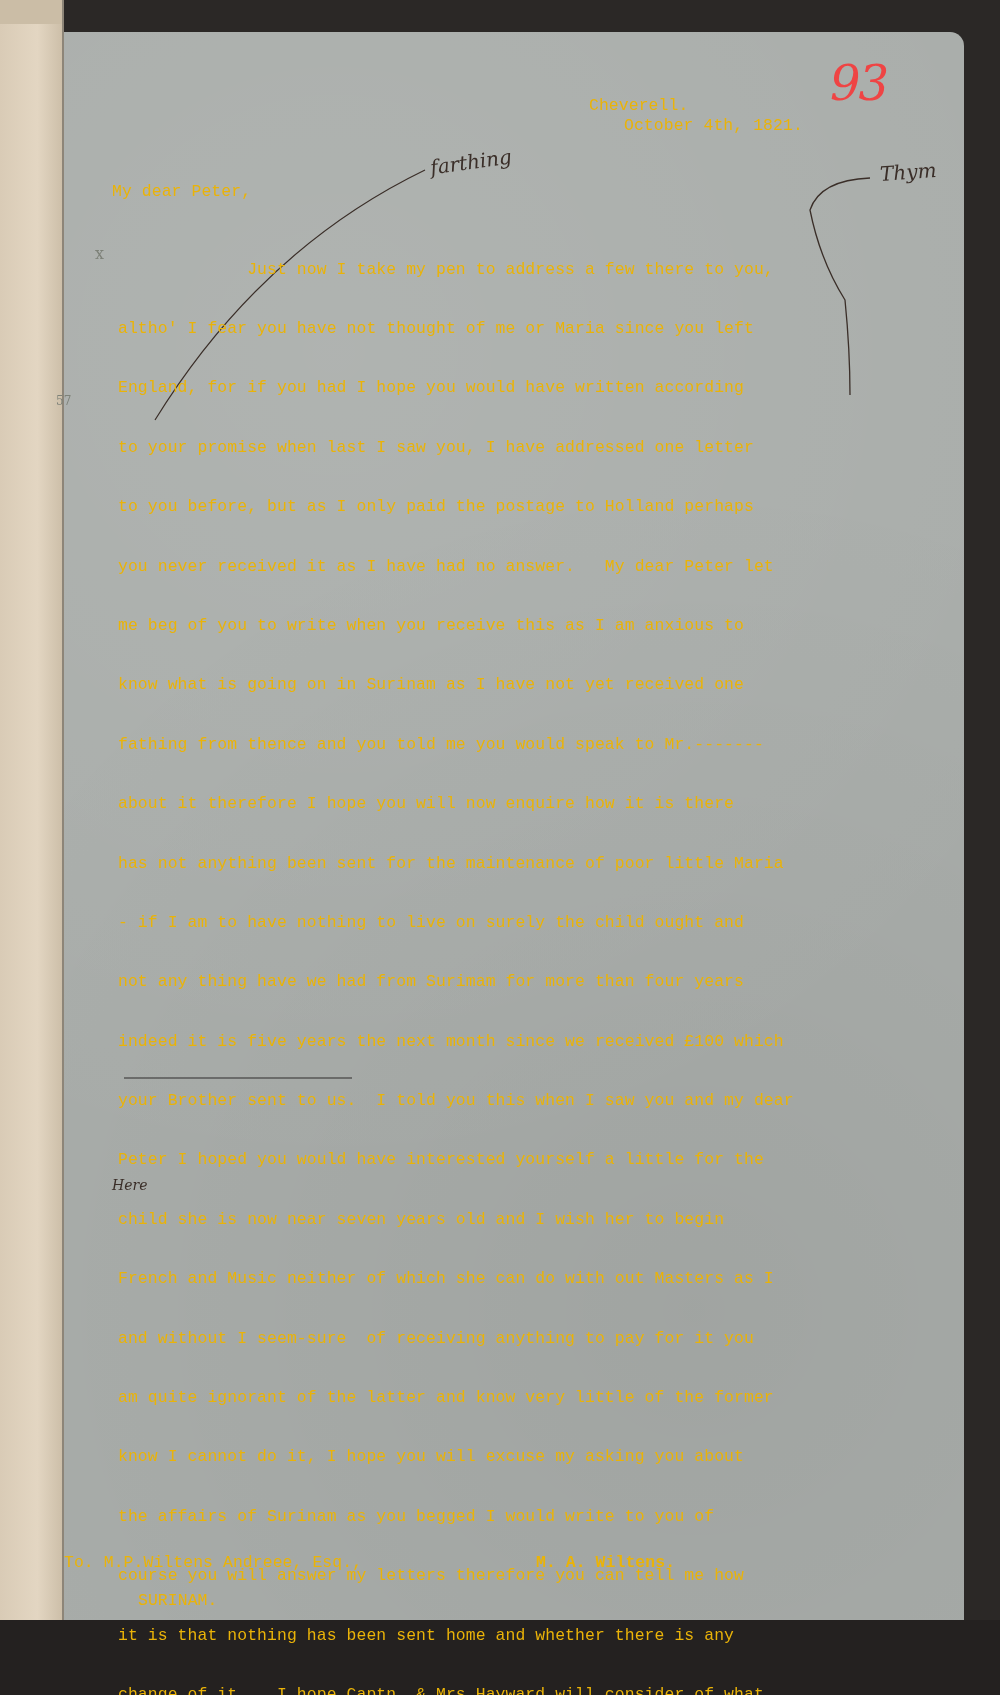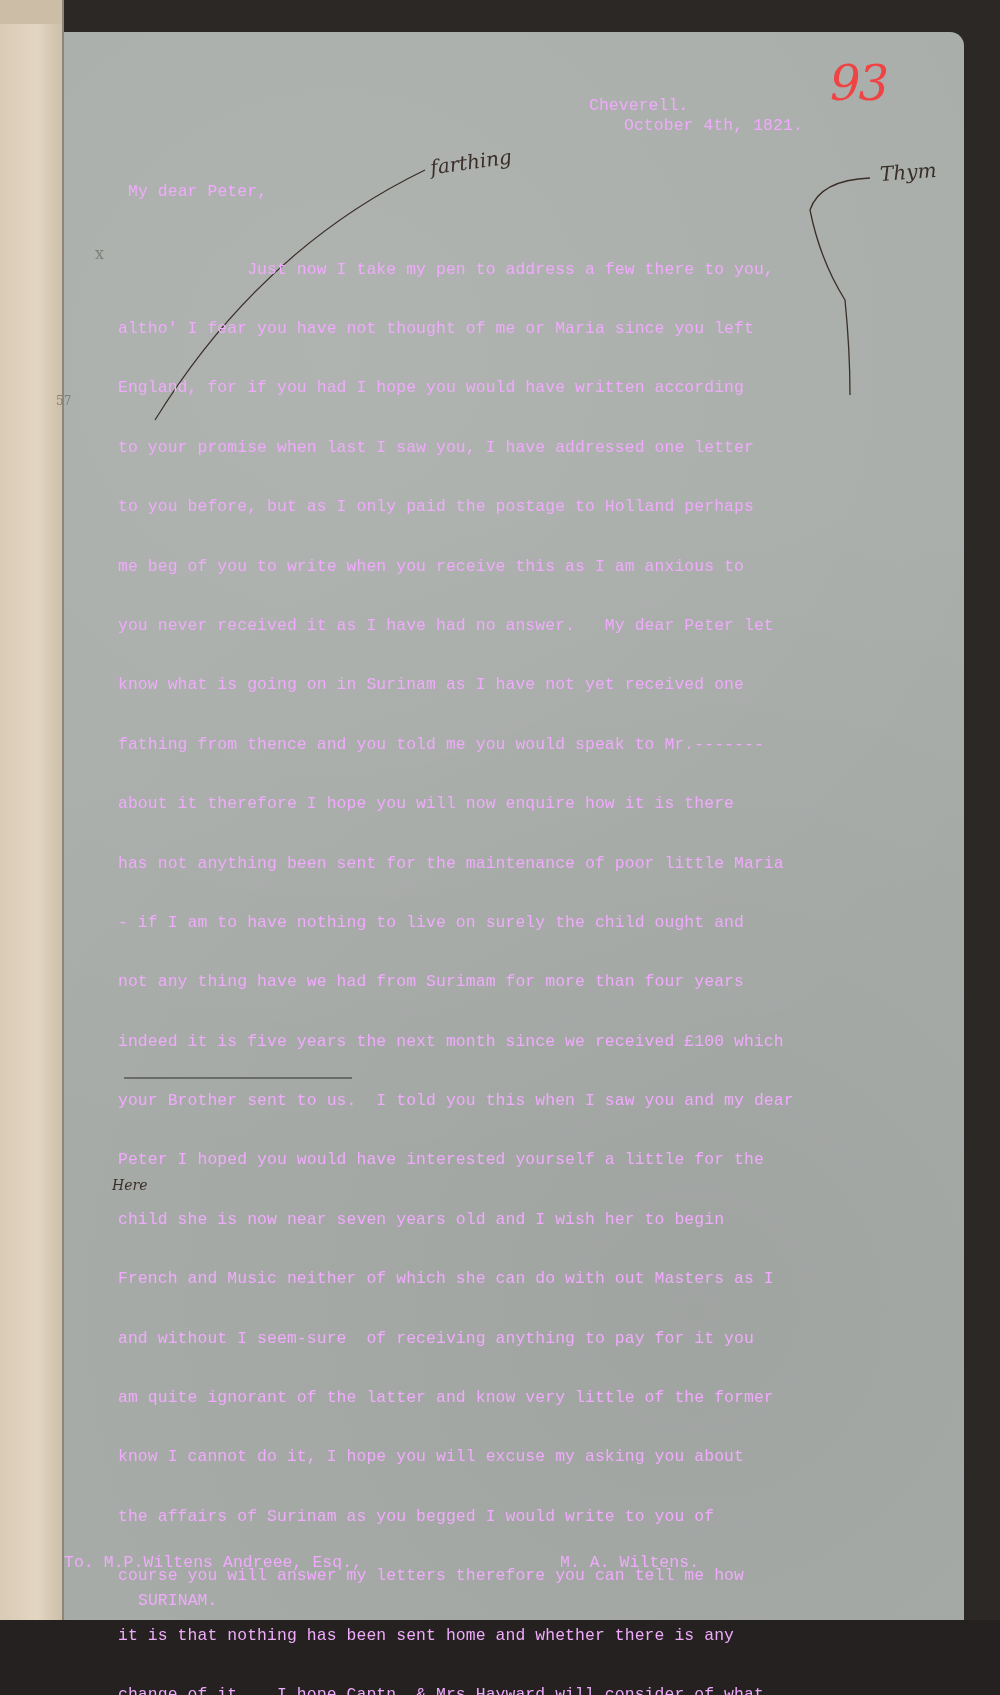--- a/index.html
+++ b/index.html
@@ -37,29 +37,29 @@
   }
   .hand {
     position: absolute; font-family: "DejaVu Serif", serif; font-style: italic;
     color: #3a2e28; font-size: 20px;
   }
   .hand-farthing { left: 430px; top: 150px; transform: rotate(-8deg); }
   .hand-thym { left: 880px; top: 160px; transform: rotate(-4deg); }
   .hand-here { left: 112px; top: 1177px; font-size: 14px; }
   .margin-mark { position: absolute; color: #7d8178; font-size: 16px; font-family: "DejaVu Serif", serif; }
   .typed {
-    position: absolute; color: #f0abfc;
+    position: absolute; color: #eab308;
     font-size: 16.4px; line-height: 19.8px; white-space: pre;
     letter-spacing: 0.1px;
   }
   .heading-place { left: 589px; top: 96px; }
   .heading-date { left: 624px; top: 116px; }
-  .salutation { left: 128px; top: 182px; }
+  .salutation { left: 112px; top: 182px; }
   .body-text { left: 118px; top: 220px; }
-  .signature { left: 560px; top: 1553px; }
+  .signature { left: 536px; top: 1553px; font-weight: bold; }
   .address { left: 20px; top: 1553px; margin-left: 44px; }
   .address-line2 { left: 138px; top: 1591px; }
   svg.strokes { position: absolute; left: 0; top: 0; pointer-events: none; }
 </style>
 </head>
 <body>
 
 <div class="left-page">
   <div class="tab-top"></div>
 </div>
@@ -84,22 +84,22 @@
 <div class="typed heading-place">Cheverell.</div>
 <div class="typed heading-date">October 4th, 1821.</div>
 <div class="typed salutation">My dear Peter,</div>
 
 <div class="typed body-text">
   <div>             Just now I take my pen to address a few there to you,</div>
   <div>altho' I fear you have not thought of me or Maria since you left</div>
   <div>England, for if you had I hope you would have written according</div>
   <div>to your promise when last I saw you, I have addressed one letter</div>
   <div>to you before, but as I only paid the postage to Holland perhaps</div>
+  <div>you never received it as I have had no answer.   My dear Peter let</div>
   <div>me beg of you to write when you receive this as I am anxious to</div>
-  <div>you never received it as I have had no answer.   My dear Peter let</div>
   <div>know what is going on in Surinam as I have not yet received one</div>
   <div>fathing from thence and you told me you would speak to Mr.-------</div>
   <div>about it therefore I hope you will now enquire how it is there</div>
   <div>has not anything been sent for the maintenance of poor little Maria</div>
   <div>- if I am to have nothing to live on surely the child ought and</div>
   <div>not any thing have we had from Surimam for more than four years</div>
   <div>indeed it is five years the next month since we received £100 which</div>
   <div>your Brother sent to us.  I told you this when I saw you and my dear</div>
   <div>Peter I hoped you would have interested yourself a little for the</div>
   <div>child she is now near seven years old and I wish her to begin</div>

